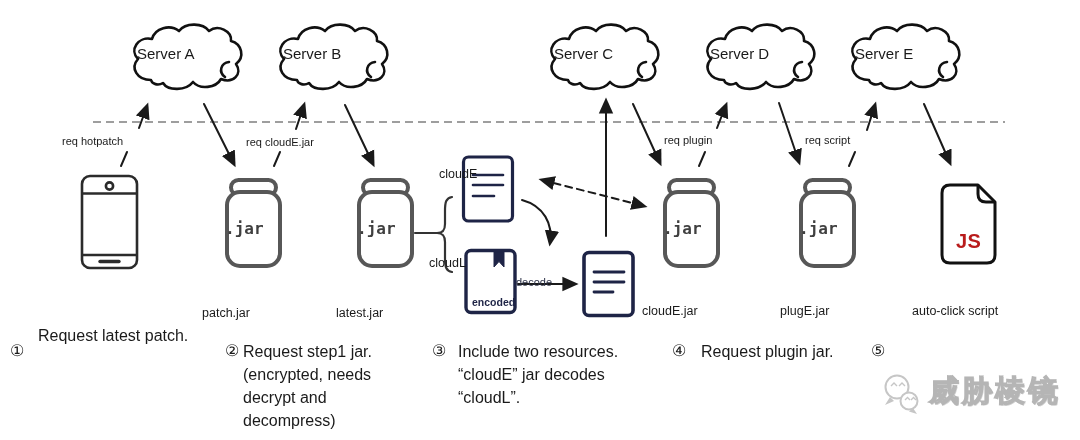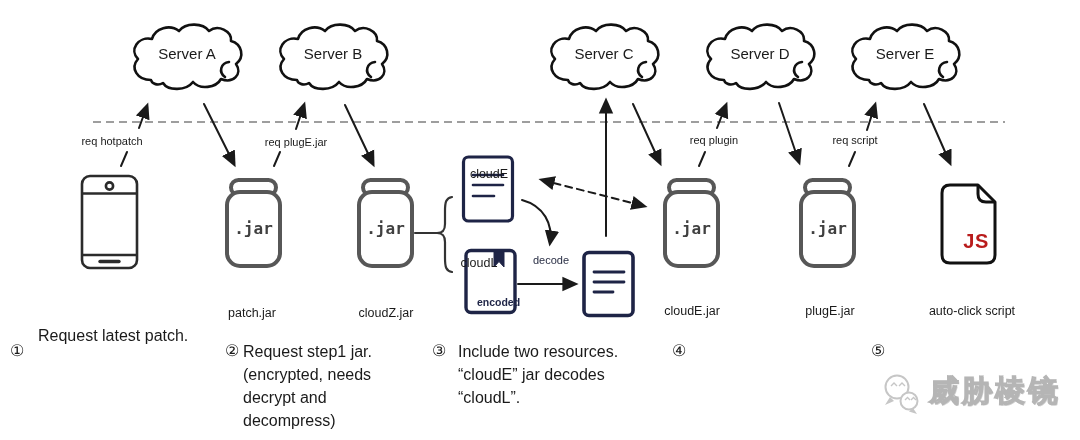--- a/index.html
+++ b/index.html
@@ -1,20 +1,20 @@
 <!DOCTYPE html>
 <html><head>
 <meta charset="utf-8">
 <style>
   html,body { margin:0; padding:0; background:#fff; }
   .canvas { position:relative; width:1080px; height:440px; background:#ffffff; overflow:hidden;
             font-family:"Liberation Sans", sans-serif; color:#1a1a1a; }
   svg.layer { position:absolute; left:0; top:0; width:1080px; height:440px; }
   .lbl { position:absolute; white-space:nowrap; color:#1a1a1a; z-index:2; }
-  .ctr { text-align:center; }
+  .ctr { text-align:left; }
   .server { font-size:15px; }
   .req { font-size:11px; }
   .iconlbl { font-size:12.5px;margin-top:32px; }
   .navy { color:#1e2446;margin-left:8px; }
   .jartext { font-family:"DejaVu Sans Mono", monospace; font-size:16px; font-weight:600; color:#404040; }
   .smalllbl { font-size:11px; }
   .tiny { font-size:10.5px; font-weight:600; }
   .jsbadge { font-size:20px; font-weight:800; letter-spacing:0.5px; color:#b91c1c; }
   .stepnum { font-size:16px; }
   .steptext { font-size:16px; line-height:23px; white-space:pre-line; }
@@ -150,47 +150,48 @@
 
   <div class="wm-text">威胁棱镜</div>
 
   <div class="lbl server ctr" style="left:137px;top:45px;width:100px">Server A</div>
   <div class="lbl server ctr" style="left:283px;top:45px;width:100px">Server B</div>
   <div class="lbl server ctr" style="left:554px;top:45px;width:100px">Server C</div>
   <div class="lbl server ctr" style="left:710px;top:45px;width:100px">Server D</div>
   <div class="lbl server ctr" style="left:855px;top:45px;width:100px">Server E</div>
 
   <div class="lbl req ctr" style="left:62px;top:135px;width:100px">req hotpatch</div>
-  <div class="lbl req ctr" style="left:246px;top:136px;width:100px">req plugE.jar</div>
+  <div class="lbl req ctr" style="left:246px;top:136px;width:100px">req cloudE.jar</div>
   <div class="lbl req ctr" style="left:664px;top:134px;width:100px">req plugin</div>
   <div class="lbl req ctr" style="left:805px;top:134px;width:100px">req script</div>
 
   <div class="lbl jartext ctr" style="left:225px;top:219px;width:57px">.jar</div>
   <div class="lbl jartext ctr" style="left:357px;top:219px;width:57px">.jar</div>
   <div class="lbl jartext ctr" style="left:663px;top:219px;width:57px">.jar</div>
   <div class="lbl jartext ctr" style="left:799px;top:219px;width:57px">.jar</div>
 
   <div class="lbl iconlbl ctr" style="left:202px;top:274px;width:100px">patch.jar</div>
-  <div class="lbl iconlbl ctr" style="left:336px;top:274px;width:100px">cloudZ.jar</div>
+  <div class="lbl iconlbl ctr" style="left:336px;top:274px;width:100px">latest.jar</div>
   <div class="lbl iconlbl ctr" style="left:439px;top:135px;width:100px">cloudE</div>
   <div class="lbl iconlbl ctr" style="left:429px;top:224px;width:100px">cloudL</div>
   <div class="lbl tiny navy ctr" style="left:464px;top:296px;width:53px">encoded</div>
-  <div class="lbl smalllbl ctr" style="left:516px;top:254px;width:70px;color:#2a2f45">decode</div>
+  <div class="lbl smalllbl ctr" style="left:516px;top:276px;width:70px;color:#2a2f45">decode</div>
   <div class="lbl iconlbl ctr" style="left:642px;top:272px;width:100px">cloudE.jar</div>
   <div class="lbl iconlbl ctr" style="left:780px;top:272px;width:100px">plugE.jar</div>
   <div class="lbl jsbadge ctr" style="left:956px;top:230px;width:40px">JS</div>
   <div class="lbl iconlbl ctr" style="left:912px;top:272px;width:120px">auto-click script</div>
 
   <div class="lbl stepnum" style="left:10px;top:341px">①</div>
   <div class="lbl steptext" style="left:38px;top:324px">Request latest patch.</div>
   <div class="lbl stepnum" style="left:225px;top:341px">②</div>
   <div class="lbl steptext" style="left:243px;top:340px">Request step1 jar.
 (encrypted, needs
 decrypt and
 decompress)</div>
   <div class="lbl stepnum" style="left:432px;top:341px">③</div>
   <div class="lbl steptext" style="left:458px;top:340px">Include two resources.
 “cloudE” jar decodes
 “cloudL”.</div>
   <div class="lbl stepnum" style="left:672px;top:341px">④</div>
+  <div class="lbl steptext" style="left:701px;top:340px">Request plugin jar.</div>
   <div class="lbl stepnum" style="left:871px;top:341px">⑤</div>
 
 </div>
 
 </body></html>

